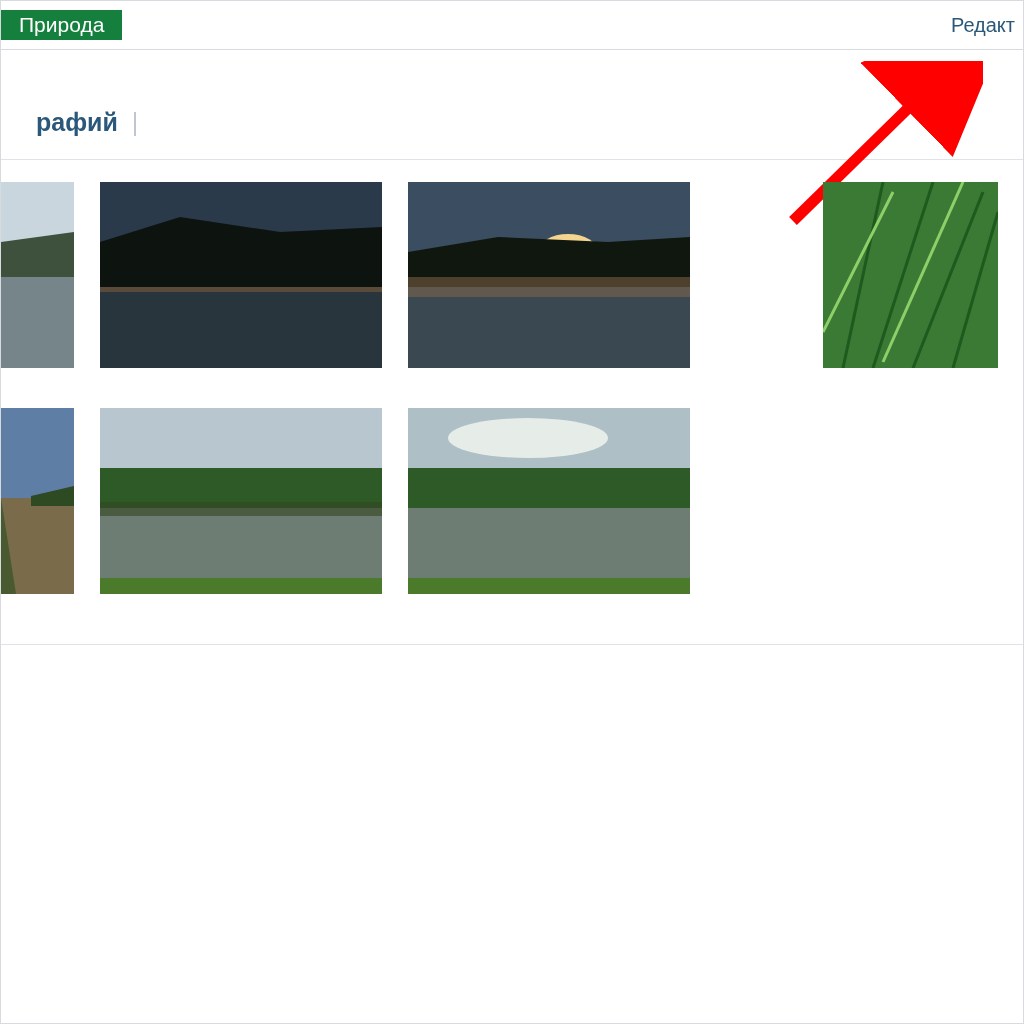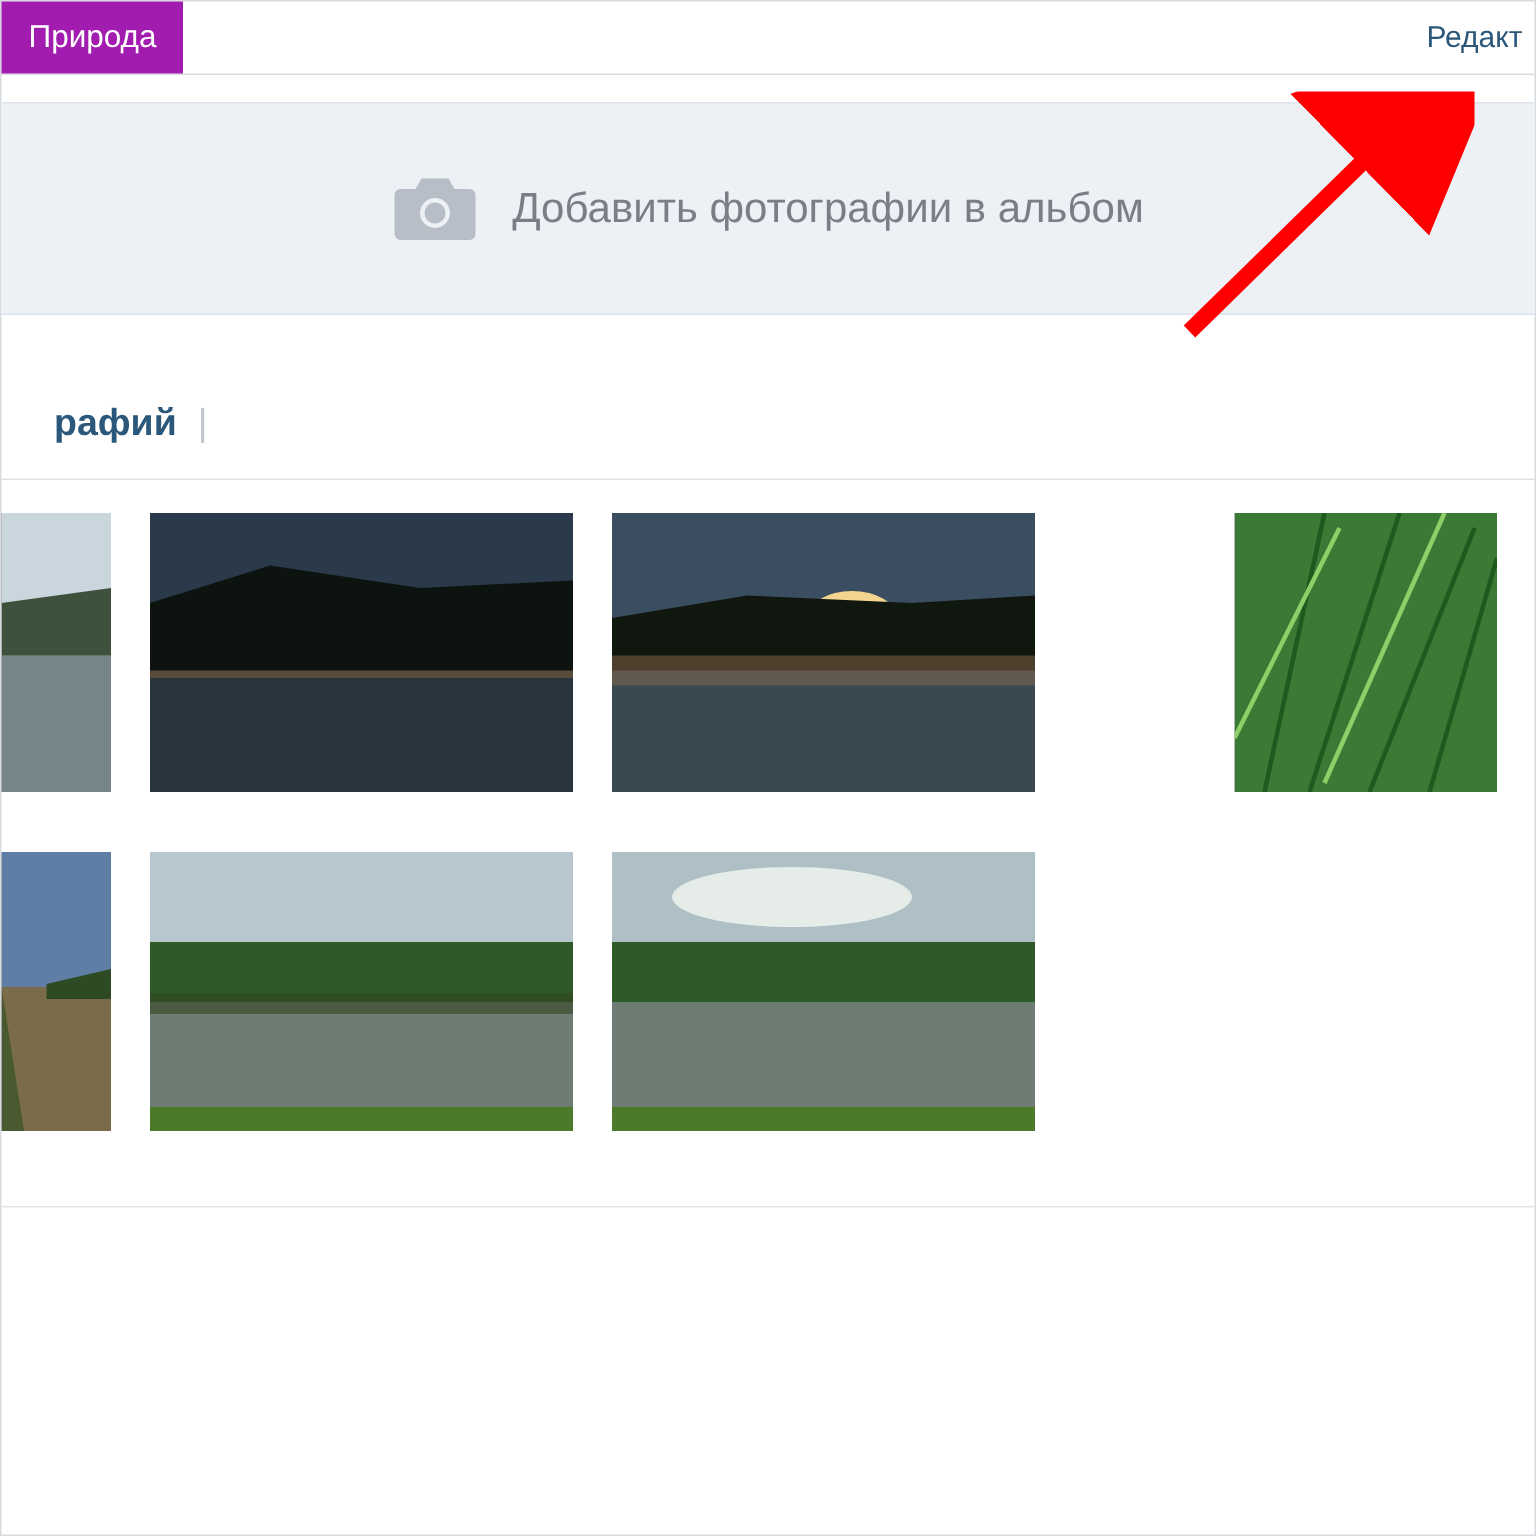--- a/index.html
+++ b/index.html
@@ -1,20 +1,20 @@
 <!DOCTYPE html>
 <html><head>
 <meta charset="utf-8">
 <style>
   html,body{margin:0;padding:0;width:1024px;height:1024px;background:#fff;font-family:Tahoma,Arial,sans-serif;overflow:hidden;}
   .wrap{position:relative;width:1024px;height:1024px;border:1px solid #d7dbe0;box-sizing:border-box;}
 
   
   .topbar{display:flex;align-items:center;justify-content:space-between;height:48px;border-bottom:1px solid #d7dbe0;}
-  .tab{padding:0 18px;height:48px;display:flex;align-items:center;background:#a21caf;color:#fff;font-size:21px;}
+  .tab{padding:0 18px;height:30px;display:flex;align-items:center;background:#15803d;color:#fff;font-size:21px;}
   .edit-link{color:#2b587a;font-size:20px;padding-right:8px;}
 
   
   .add-panel{position:relative;display:flex;align-items:center;justify-content:center;background:#edf1f5;border:1px solid #dde3ea;border-left:none;border-right:none;height:140px;margin-top:18px;gap:22px;}
   .add-text{color:#7a7f87;font-size:28px;}
   .cam{width:58px;height:46px;}
 
   
   .arrow{position:absolute;top:60px;right:40px;width:220px;height:170px;pointer-events:none;}
 
@@ -44,28 +44,20 @@
 
   <div class="topbar">
     <div class="tab">
       <span>Природа</span>
     </div>
     <a class="edit-link">
       <span>Редакт</span>
     </a>
   </div>
 
-  <div class="add-panel">
-    <svg class="cam" viewBox="0 0 58 46">
-      <path d="M6 10h10l4-7h18l4 7h10a4 4 0 0 1 4 4v26a4 4 0 0 1-4 4H6a4 4 0 0 1-4-4V14a4 4 0 0 1 4-4z" fill="#b7bec7"></path>
-      <circle cx="29" cy="26" r="10" fill="#edf1f5"></circle>
-      <circle cx="29" cy="26" r="7" fill="#b7bec7"></circle>
-    </svg>
-    <span class="add-text">Добавить фотографии в альбом</span>
-  </div>
 
   <svg class="arrow" viewBox="0 0 220 170">
     <defs>
       <marker id="ah" markerWidth="16" markerHeight="16" refX="4" refY="6" orient="auto">
         <path d="M0,0 L0,12 L14,6 z" fill="#ff0000"></path>
       </marker>
     </defs>
     <line x1="30" y1="160" x2="175" y2="18" stroke="#ff0000" stroke-width="11" marker-end="url(#ah)"></line>
   </svg>
 

